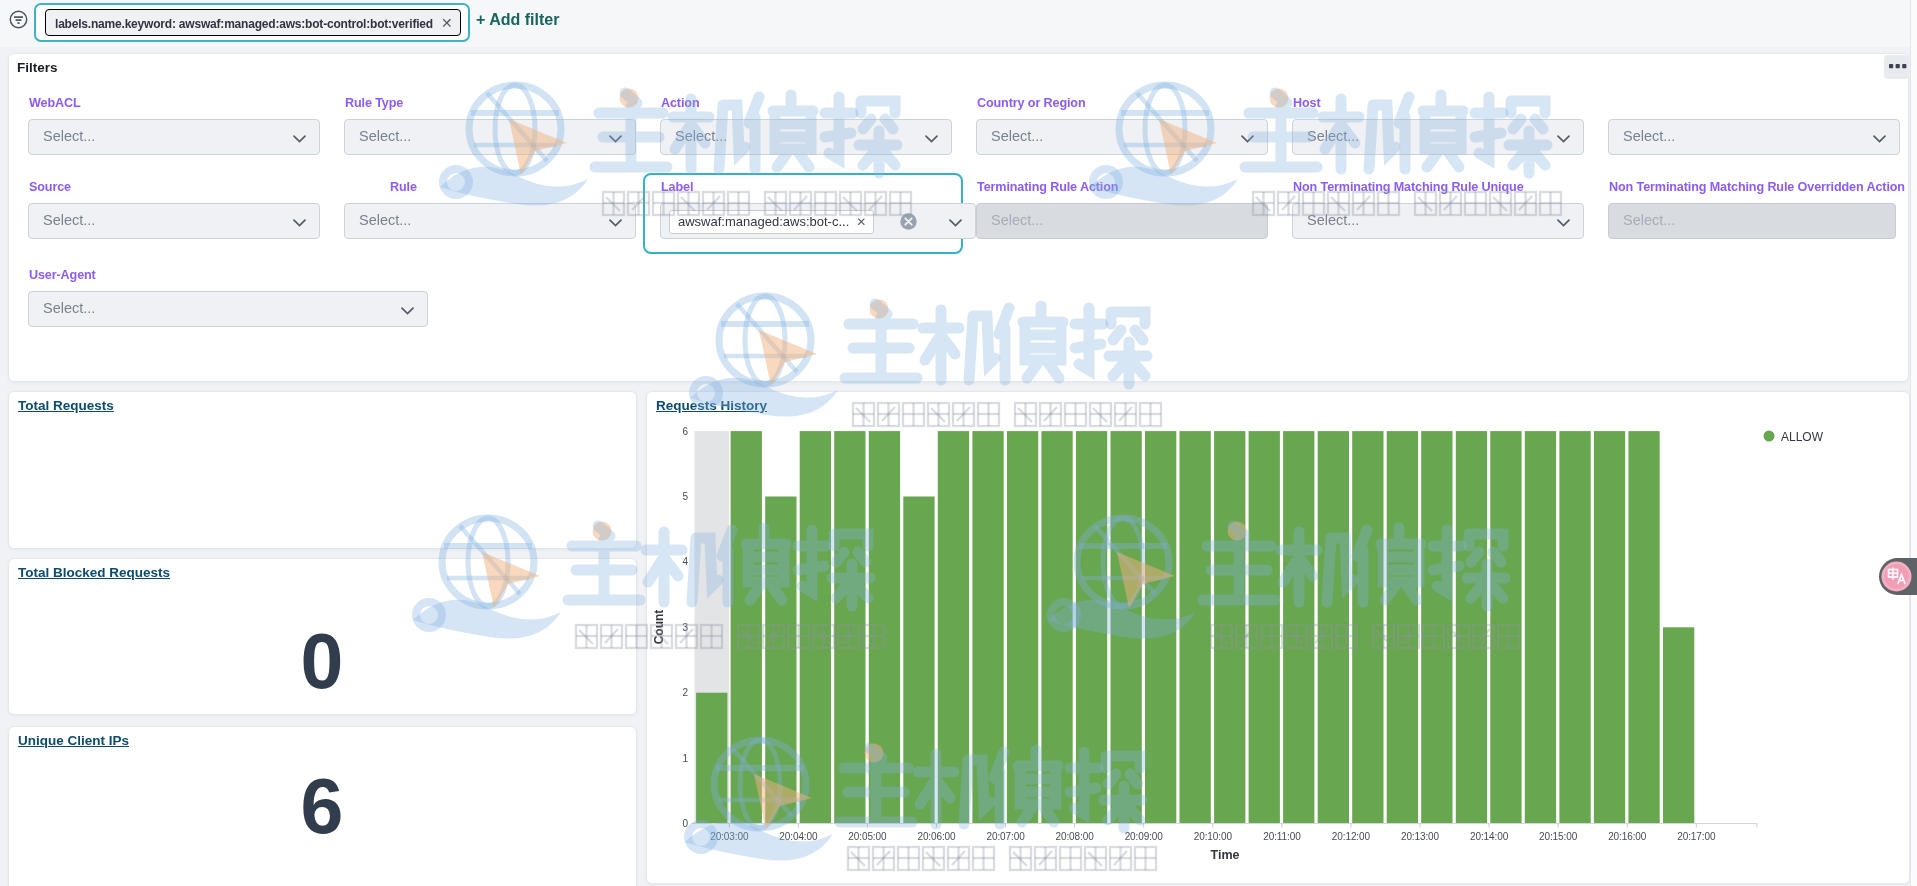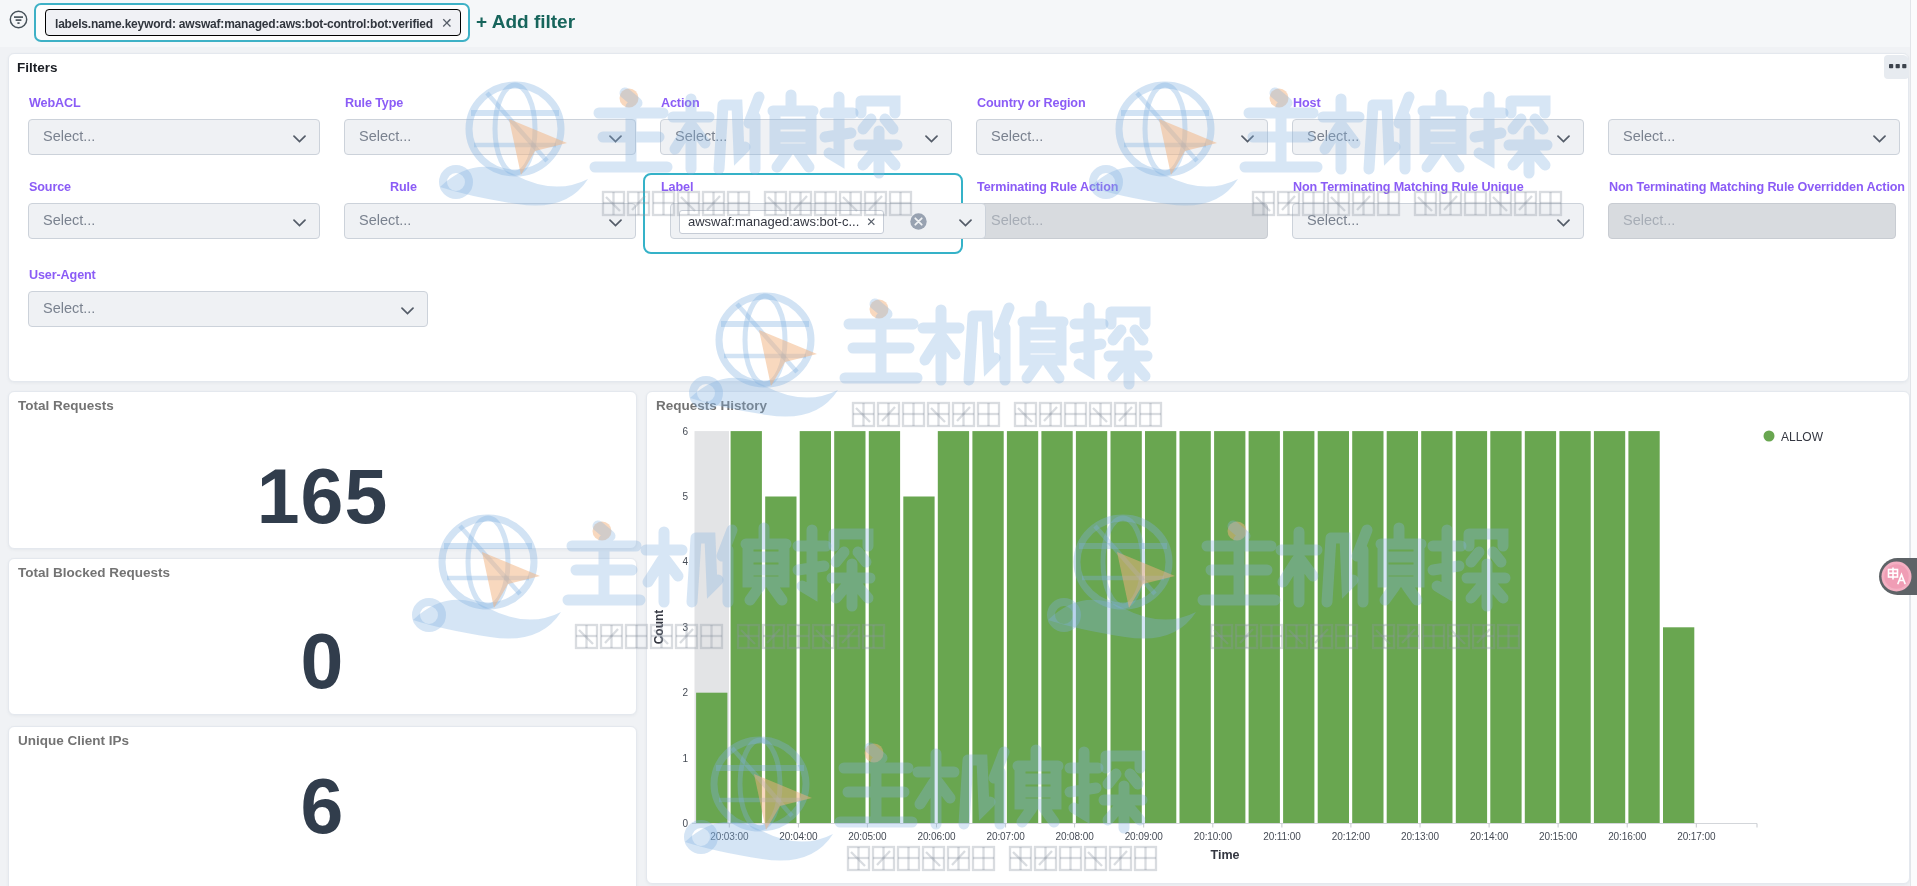--- a/index.html
+++ b/index.html
@@ -1,38 +1,38 @@
 <!DOCTYPE html>
 <html><head><meta charset="utf-8">
 <style>
 *{margin:0;padding:0;box-sizing:border-box;}
 html,body{width:1917px;height:886px;overflow:hidden;background:#f0f2f5;font-family:"Liberation Sans",sans-serif;position:relative;}
 .panel{position:absolute;background:#fff;border-radius:6px;border:1px solid #e4e8ee;box-shadow:0 1px 3px rgba(50,60,80,.06);}
-.ptitle{position:absolute;left:9px;top:6px;font-size:13.5px;font-weight:bold;color:#737373;letter-spacing:0;}
+.ptitle{position:absolute;left:9px;top:6px;font-size:13.5px;font-weight:bold;color:#0c4a6e;letter-spacing:0;text-decoration:underline;}
 .flabel{position:absolute;font-size:12.6px;font-weight:bold;color:#8b5cf6;white-space:nowrap;letter-spacing:-0.12px;}
 .sel{position:absolute;height:36px;background:#eff1f4;border:1px solid #ccd2da;border-radius:4px;}
 .sel .st{position:absolute;left:14px;top:8px;font-size:14.5px;color:#7a828f;}
 .sel.dis{background:#d8dbdf;border-color:#c8ccd2;}
 .sel.dis .st{color:#a7adb6;}
 .chev{position:absolute;right:13px;top:15px;width:13px;height:8px;}
 .num{position:absolute;width:100%;text-align:center;font-weight:bold;color:#313d4c;font-size:77px;letter-spacing:1px;}
 .wm{position:absolute;left:0;top:0;width:1917px;height:886px;pointer-events:none;z-index:40;}
 </style></head>
 <body>
 
 <div style="position:absolute;left:0;top:0;width:1917px;height:47px;background:#f5f7f9;"></div>
 <svg style="position:absolute;left:9px;top:10px;" width="19" height="19" viewBox="0 0 19 19">
  <circle cx="9.5" cy="9.5" r="8.2" fill="none" stroke="#47525a" stroke-width="1.45"></circle>
  <line x1="5" y1="7.1" x2="14" y2="7.1" stroke="#404a52" stroke-width="1.6"></line>
  <line x1="6.6" y1="10.1" x2="12.4" y2="10.1" stroke="#404a52" stroke-width="1.6"></line>
  <line x1="8.4" y1="13.1" x2="10.6" y2="13.1" stroke="#404a52" stroke-width="1.6"></line>
 </svg>
 <div style="position:absolute;left:34px;top:3px;width:436px;height:39px;background:#fdfdfd;border:2.5px solid #3eb1c6;border-radius:7px;"></div>
 <div style="position:absolute;left:45px;top:9px;height:27px;background:#f0f1f5;border:1px solid #000000;border-radius:4px;padding:5px 8px 0 9px;font-size:12px;font-weight:600;color:#30353d;white-space:nowrap;letter-spacing:-0.2px;">labels.name.keyword: awswaf:managed:aws:bot-control:bot:verified<span style="font-weight:400;color:#565d68;padding-left:8px;font-size:14px;">✕</span></div>
-<div style="position:absolute;left:476px;top:11px;font-size:19px;font-weight:bold;color:#17655c;">+ Add filter</div>
+<div style="position:absolute;left:476px;top:11px;font-size:16px;font-weight:bold;color:#17655c;">+ Add filter</div>
 <div class="panel" style="left:8px;top:53px;width:1901px;height:329px;"></div>
 <div style="position:absolute;left:17px;top:60px;font-size:13.5px;font-weight:bold;color:#1a1d23;text-align:center;">Filters</div>
 <div style="position:absolute;left:1884px;top:55px;width:25px;height:24px;background:#e7ebf0;border-radius:4px 6px 4px 4px;"></div>
 <svg style="position:absolute;left:1889px;top:64px;" width="18" height="5" viewBox="0 0 18 5">
 <rect x="0" y="0" width="4.2" height="4.2" rx="0.8" fill="#3c434c"></rect>
     <rect x="6.6" y="0" width="4.2" height="4.2" rx="0.8" fill="#3c434c"></rect>
     <rect x="13.2" y="0" width="4.2" height="4.2" rx="0.8" fill="#3c434c"></rect>
 </svg>
 <div class="flabel" style="left:29px;top:96px;">WebACL</div>
 <div class="sel" style="left:28px;top:119px;width:292px;">
@@ -100,40 +100,39 @@
     <svg class="chev" viewBox="0 0 13 8">
       <path d="M1 1.2 L6.5 6.6 L12 1.2" fill="none" stroke="#545c68" stroke-width="1.7" stroke-linecap="round"></path>
     </svg>
   </div>
 <div class="flabel" style="left:1609px;top:180px;">Non Terminating Matching Rule Overridden Action</div>
 <div class="sel dis" style="left:1608px;top:203px;width:288px;">
     <span class="st">Select...</span>
   </div>
 <div style="position:absolute;left:643px;top:173px;width:320px;height:81px;border:2.5px solid #35b2c8;border-radius:8px;"></div>
 <div class="flabel" style="left:661px;top:180px;">Label</div>
-<div class="sel" style="left:660px;top:203px;width:316px;margin-left:10px;">
+<div class="sel" style="left:660px;top:203px;width:316px;">
 <div style="position:absolute;left:8px;top:6px;height:24px;background:#fff;border:1px solid #c6ccd6;border-radius:3px;padding:3px 7px 0 8px;font-size:13px;color:#343741;white-space:nowrap;">awswaf:managed:aws:bot-c...<span style="color:#565d68;padding-left:7px;font-size:12px;">✕</span></div>
 <svg style="position:absolute;left:239px;top:9px;" width="17" height="17" viewBox="0 0 17 17">
       <circle cx="8.5" cy="8.5" r="8.2" fill="#98a2b1"></circle>
       <path d="M5.3 5.3 L11.7 11.7 M11.7 5.3 L5.3 11.7" stroke="#eff1f3" stroke-width="1.8" stroke-linecap="round"></path>
     </svg>
 <svg class="chev" viewBox="0 0 13 8">
       <path d="M1 1.2 L6.5 6.6 L12 1.2" fill="none" stroke="#545c68" stroke-width="1.7" stroke-linecap="round"></path>
     </svg>
   </div>
 <div class="flabel" style="left:29px;top:268px;">User-Agent</div>
 <div class="sel" style="left:28px;top:291px;width:400px;">
     <span class="st">Select...</span>
     <svg class="chev" viewBox="0 0 13 8">
       <path d="M1 1.2 L6.5 6.6 L12 1.2" fill="none" stroke="#545c68" stroke-width="1.7" stroke-linecap="round"></path>
     </svg>
   </div>
 <div class="panel" style="left:8px;top:391px;width:629px;height:158px;">
     <div class="ptitle">Total Requests</div>
-    <div class="num" style="top:60px;">165</div>
   </div>
 <div class="panel" style="left:8px;top:558px;width:629px;height:157px;">
     <div class="ptitle">Total Blocked Requests</div>
     <div class="num" style="top:58px;">0</div>
   </div>
 <div class="panel" style="left:8px;top:726px;width:629px;height:172px;">
     <div class="ptitle">Unique Client IPs</div>
     <div class="num" style="top:35px;">6</div>
   </div>
 <div class="panel" style="left:646px;top:391px;width:1264px;height:493px;">

